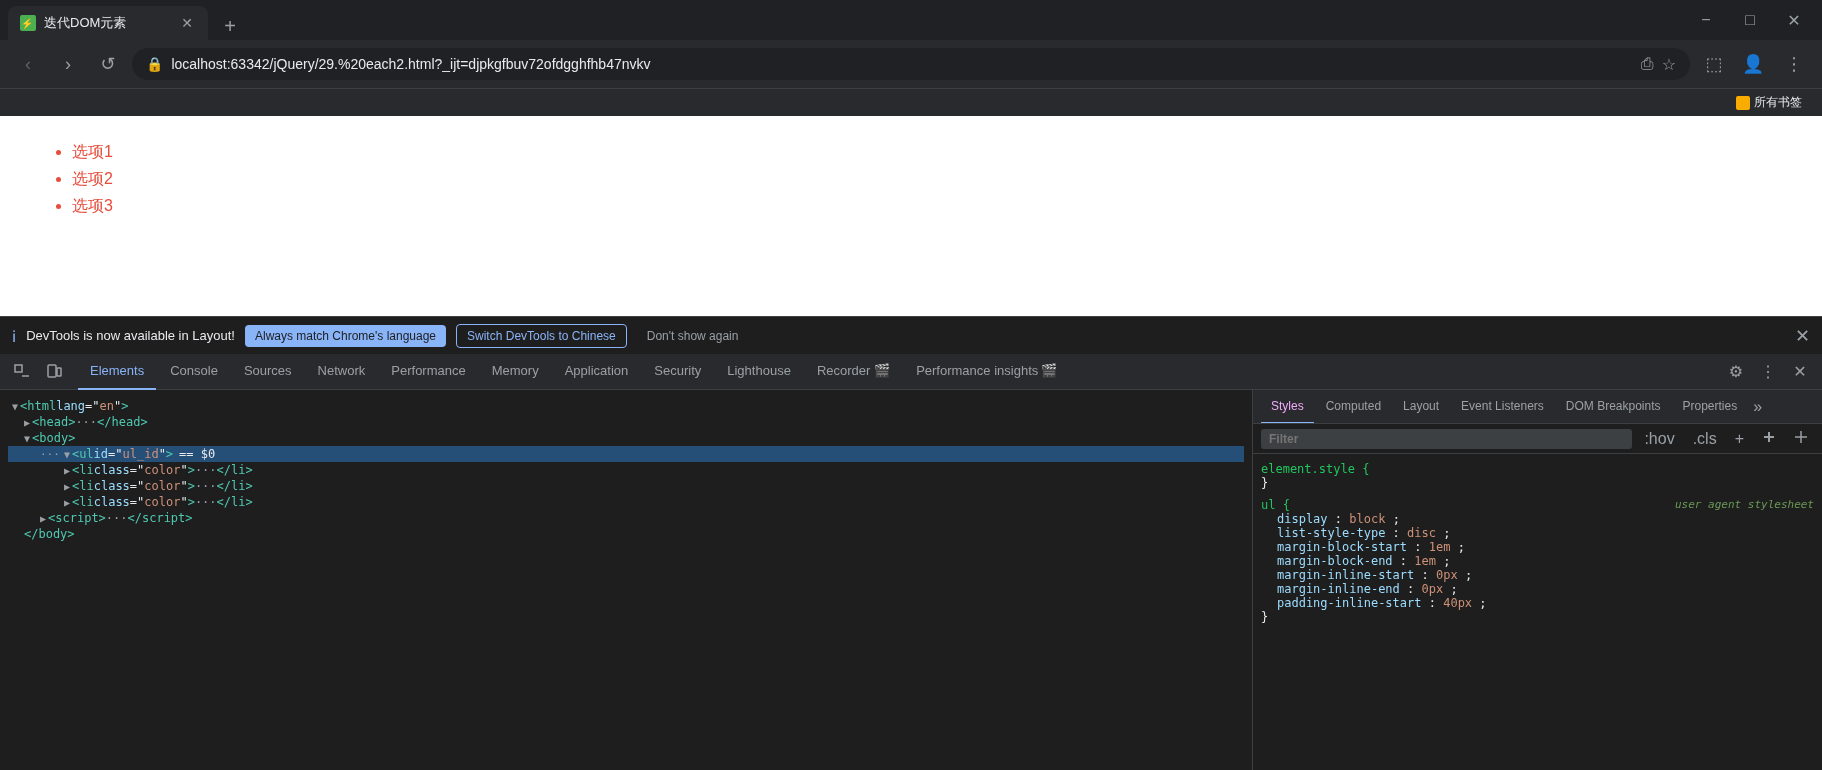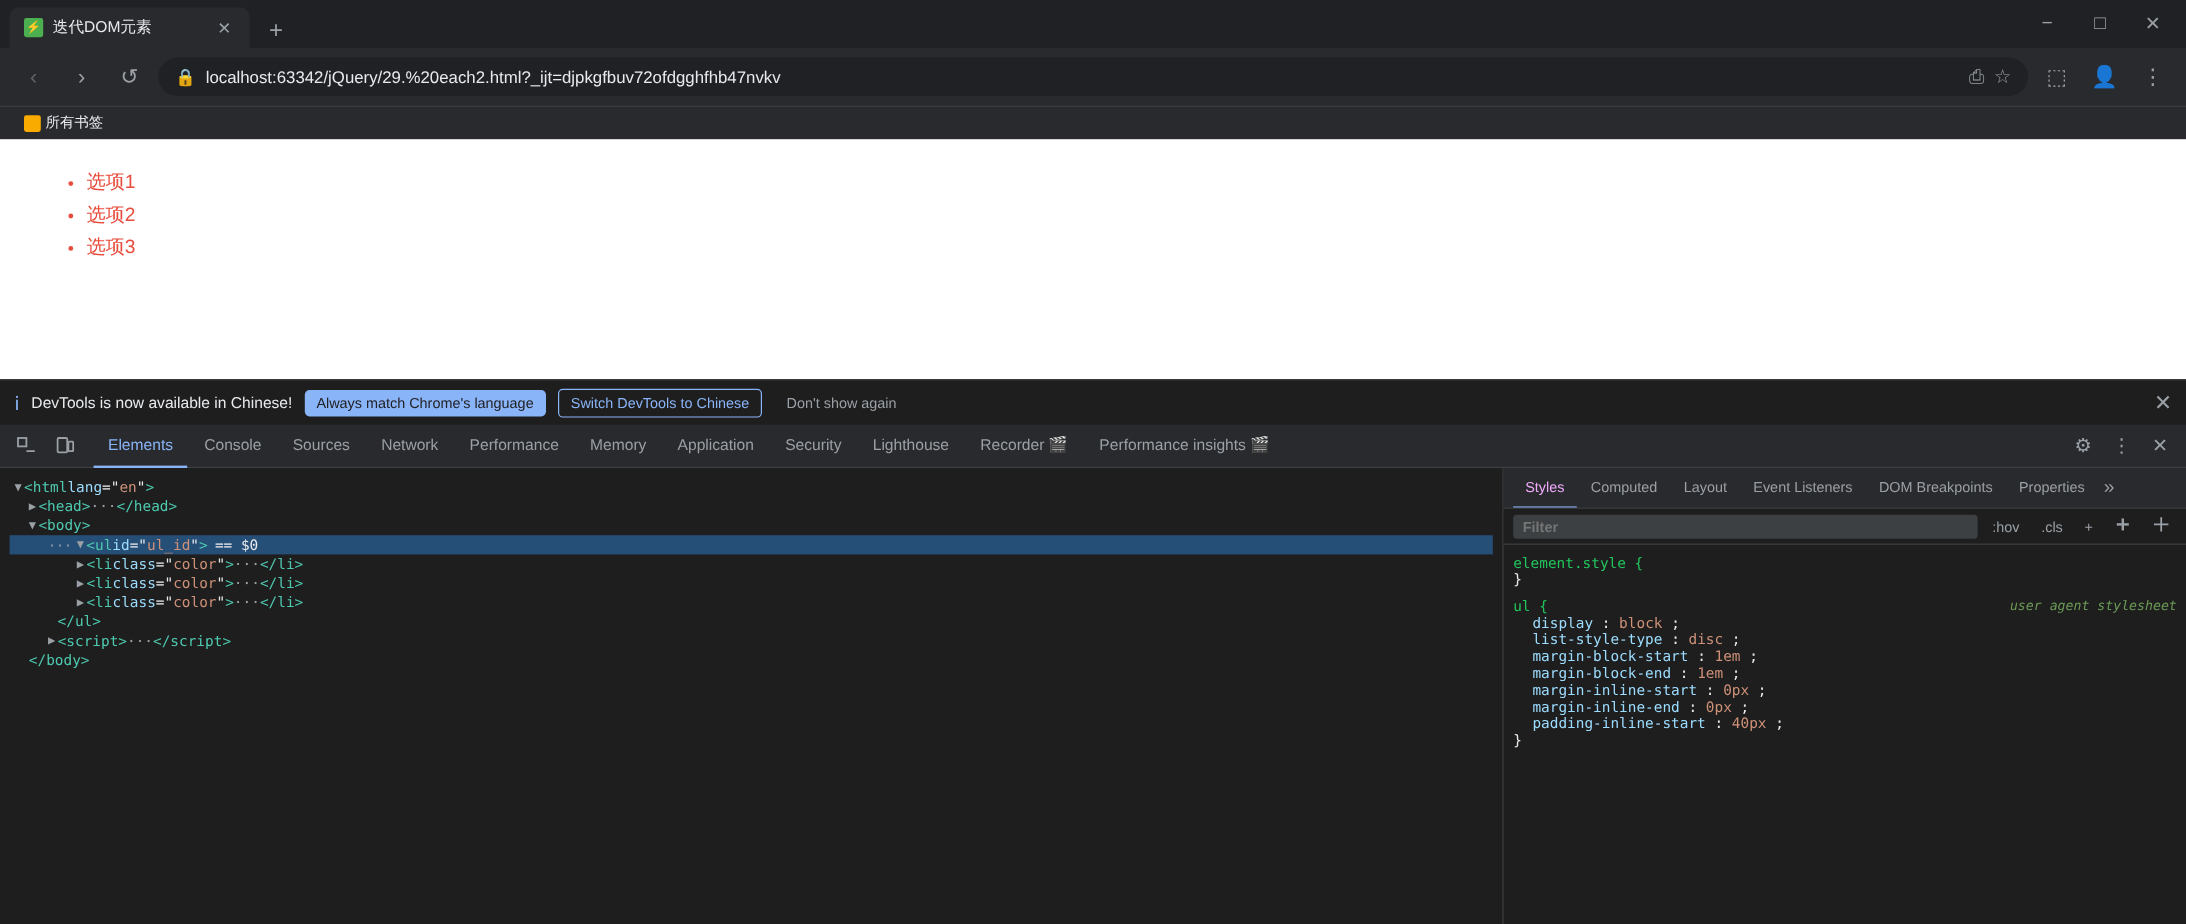--- a/index.html
+++ b/index.html
@@ -21,21 +21,21 @@
     .win-btn { color: #9aa0a6; font-size: 16px; width: 40px; height: 30px; display: flex; align-items: center; justify-content: center; cursor: pointer; }
 
     
     .address-bar-row { height: 48px; background: #292a2d; display: flex; align-items: center; padding: 0 12px; gap: 8px; }
     .nav-btn { color: #9aa0a6; font-size: 18px; width: 32px; height: 32px; display: flex; align-items: center; justify-content: center; cursor: pointer; border-radius: 50%; }
     .nav-btn.disabled { color: #5f6368; }
     .address-bar { flex: 1; height: 32px; background: #202124; border-radius: 20px; display: flex; align-items: center; padding: 0 14px; gap: 8px; }
     .address-text { color: #e8eaed; font-size: 14px; flex: 1; }
     .address-icons { display: flex; align-items: center; gap: 8px; }
     .addr-icon { color: #9aa0a6; font-size: 16px; cursor: pointer; }
-    .bookmarks-bar { height: 28px; background: #292a2d; border-top: 1px solid #3c4043; display: flex; align-items: center; padding: 0 12px; justify-content: flex-start; }
+    .bookmarks-bar { height: 28px; background: #292a2d; border-top: 1px solid #3c4043; display: flex; align-items: center; padding: 0 12px; justify-content: flex-end; }
     .bookmark-item { display: flex; align-items: center; gap: 4px; color: #e8eaed; font-size: 12px; cursor: pointer; padding: 2px 8px; border-radius: 4px; }
     .bookmark-icon { width: 14px; height: 14px; background: #f9ab00; border-radius: 2px; }
 
     
     .webpage { background: white; height: 200px; display: flex; flex-direction: column; justify-content: flex-start; padding: 20px 40px; }
     .webpage ul { list-style: disc; padding-left: 20px; }
     .webpage li { color: #e74c3c; font-size: 16px; margin: 6px 12px; }
 
     
     .devtools-banner { height: 38px; background: #1e1e1e; display: flex; align-items: center; padding: 0 12px; gap: 10px; border-top: 1px solid #3c4043; }
@@ -70,21 +70,21 @@
     .dom-dots { color: #9aa0a6; }
 
     
     .styles-panel { width: 570px; background: #1e1e1e; border-left: 1px solid #3c4043; display: flex; flex-direction: column; }
     .styles-tabs { height: 34px; background: #292a2d; display: flex; align-items: center; padding: 0 8px; border-bottom: 1px solid #3c4043; gap: 2px; overflow: hidden; }
     .st-tab { padding: 0 10px; height: 34px; display: flex; align-items: center; color: #9aa0a6; font-size: 12px; cursor: pointer; border-bottom: 2px solid transparent; white-space: nowrap; }
     .st-tab.active { color: #f0abfc; border-bottom: 2px solid #8ab4f8; }
     .st-tab-more { color: #9aa0a6; font-size: 16px; cursor: pointer; padding: 0 4px; }
     .styles-filter-row { height: 30px; background: #1e1e1e; display: flex; align-items: center; padding: 0 8px; gap: 6px; border-bottom: 1px solid #3c4043; }
     .filter-input { flex: 1; background: #3c4043; border: none; color: #e8eaed; font-size: 12px; padding: 3px 8px; border-radius: 3px; outline: none; font-weight: bold; }
-    .filter-btn { color: #9aa0a6; font-size: 12px; cursor: pointer; padding: 2px 6px; }
+    .filter-btn { color: #9aa0a6; font-size: 16px; cursor: pointer; padding: 2px 6px; }
     .styles-content { flex: 1; overflow-y: auto; padding: 8px; font-family: 'Consolas', 'Monaco', monospace; font-size: 12px; }
     .style-rule { margin-bottom: 8px; }
     .style-selector { color: #22c55e; }
     .style-brace { color: #e8eaed; }
     .style-prop { color: #9cdcfe; margin-left: 16px; }
     .style-colon { color: #e8eaed; }
     .style-value { color: #ce9178; }
     .style-semi { color: #e8eaed; }
   </style>
 </head>
@@ -135,21 +135,21 @@
   <div class="webpage">
     <ul>
       <li>选项1</li>
       <li>选项2</li>
       <li>选项3</li>
     </ul>
   </div>
 
   <div class="devtools-banner">
     <span class="banner-info-icon">ℹ</span>
-    <span class="banner-text">DevTools is now available in Chinese!</span>
+    <span class="banner-text">DevTools is now available in Layout!</span>
     <button class="banner-btn blue">Always match Chrome's language</button>
     <button class="banner-btn outline">Switch DevTools to Chinese</button>
     <button class="banner-btn text">Don't show again</button>
     <span class="banner-close">✕</span>
   </div>
 
   <div class="devtools">
 
     <div class="devtools-tabs">
       <div class="devtools-icons">
@@ -244,23 +244,20 @@
           <span class="expand-arrow">▶</span>
           <span class="tag">&lt;li</span>
           <span style="color:#9cdcfe"> class</span>
             <span style="color:#e8eaed">="</span>
             <span style="color:#ce9178">color</span>
             <span style="color:#e8eaed">"</span>
           <span class="tag">&gt;</span>
           <span class="dom-dots"> ··· </span>
           <span class="tag">&lt;/li&gt;</span>
         </div>
-        <div class="dom-line" style="padding-left:40px">
-          <span class="tag">&lt;/ul&gt;</span>
-        </div>
         <div class="dom-line" style="padding-left:32px">
           <span class="expand-arrow">▶</span>
           <span class="tag">&lt;script&gt;</span>
           <span class="dom-dots"> ··· </span>
           <span class="tag">&lt;/script&gt;</span>
         </div>
         <div class="dom-line" style="padding-left:16px">
           <span class="tag">&lt;/body&gt;</span>
         </div>
       </div>

